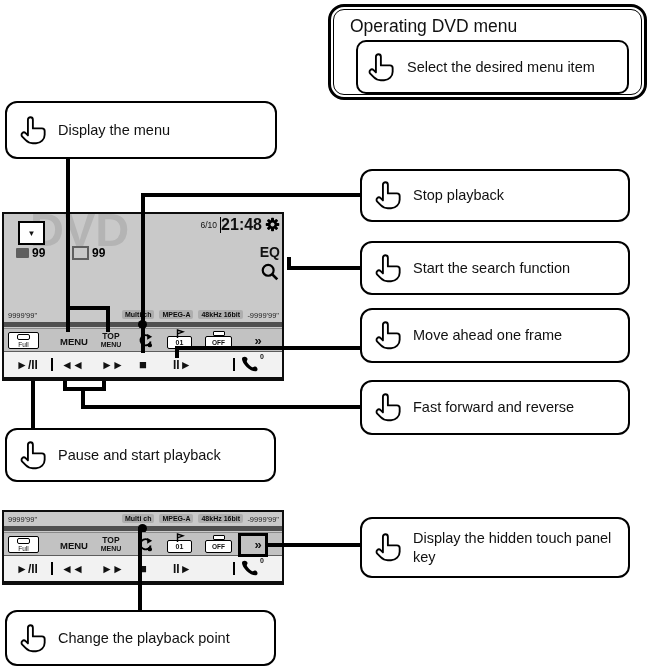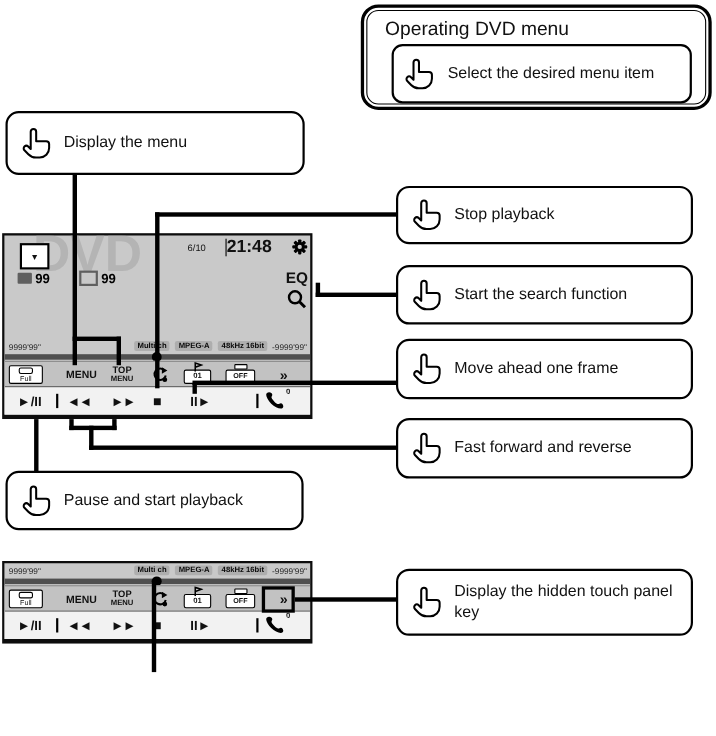--- a/index.html
+++ b/index.html
@@ -72,21 +72,21 @@
   
   .srckey{position:absolute;left:14px;top:7px;width:23px;height:20px;background:#fff;
           border:2px solid #000;display:flex;align-items:center;justify-content:center;font-size:8px;z-index:1;}
   .dvdbg{position:absolute;left:26px;top:-12px;font-size:47px;font-weight:bold;color:#b4b4b4;letter-spacing:0px;}
   .counter{position:absolute;top:32px;font-size:12px;font-weight:bold;color:#000000;
            display:flex;align-items:center;gap:3px;}
   .counter.c1{left:12px;}
   .counter.c2{left:68px;}
   .cicon1{width:13px;height:10px;background:#5f5f5f;border-radius:1px;display:inline-block;}
   .cicon2{width:13px;height:10px;border:2px solid #5f5f5f;display:inline-block;}
-  .clockrow{position:absolute;top:3px;right:2px;display:flex;align-items:flex-start;gap:18px;}
+  .clockrow{position:absolute;top:3px;right:2px;display:flex;align-items:flex-start;gap:3px;}
   .frac{font-size:8.5px;margin-top:3px;}
   .clock{font-size:16px;font-weight:bold;border-left:1.5px solid #000;padding-left:0;line-height:1;}
   .gearwrap{margin-top:0px;display:flex;}
   .eq{position:absolute;top:30px;right:2px;font-size:14px;font-weight:bold;}
   .searchwrap{position:absolute;top:47px;right:2px;display:flex;}
 
   .hilite{position:absolute;left:238px;top:533px;width:30px;height:24px;border:3px solid #000;
           box-sizing:border-box;z-index:5;background:transparent;}
 </style>
 </head>
@@ -116,20 +116,28 @@
       </span>
     <span>Display the menu</span>
   </div>
   <div class="callout" style="left:5px;top:428px;width:271px;height:54px;">
     <span class="hand">
         <svg width="27" height="31" viewBox="0 0 26 30">
           <path d="M10 2.2c1.5 0 2.4 1 2.4 2.4v8.4h8.8c1.6 0 2.6 1 2.6 2.5v3.5c0 4.6-3.7 8.3-8.3 8.3h-3.2c-2.6 0-5-1-6.8-2.9l-3.4-3.5c-.9-.9-.9-2.4 0-3.3.9-.9 2.4-.9 3.3 0l2.2 2.2V4.6c0-1.4 1-2.4 2.4-2.4z" fill="#fff" stroke="#000" stroke-width="1.8" stroke-linejoin="round"></path>
         </svg>
       </span>
     <span>Pause and start playback</span>
+  </div>
+  <div class="callout" style="left:5px;top:610px;width:271px;height:56px;">
+    <span class="hand">
+        <svg width="27" height="31" viewBox="0 0 26 30">
+          <path d="M10 2.2c1.5 0 2.4 1 2.4 2.4v8.4h8.8c1.6 0 2.6 1 2.6 2.5v3.5c0 4.6-3.7 8.3-8.3 8.3h-3.2c-2.6 0-5-1-6.8-2.9l-3.4-3.5c-.9-.9-.9-2.4 0-3.3.9-.9 2.4-.9 3.3 0l2.2 2.2V4.6c0-1.4 1-2.4 2.4-2.4z" fill="#fff" stroke="#000" stroke-width="1.8" stroke-linejoin="round"></path>
+        </svg>
+      </span>
+    <span>Change the playback point</span>
   </div>
 
   <div class="callout" style="left:360px;top:169px;width:270px;height:53px;align-items:center;">
     <span class="hand">
         <svg width="27" height="31" viewBox="0 0 26 30">
           <path d="M10 2.2c1.5 0 2.4 1 2.4 2.4v8.4h8.8c1.6 0 2.6 1 2.6 2.5v3.5c0 4.6-3.7 8.3-8.3 8.3h-3.2c-2.6 0-5-1-6.8-2.9l-3.4-3.5c-.9-.9-.9-2.4 0-3.3.9-.9 2.4-.9 3.3 0l2.2 2.2V4.6c0-1.4 1-2.4 2.4-2.4z" fill="#fff" stroke="#000" stroke-width="1.8" stroke-linejoin="round"></path>
         </svg>
       </span>
     <span>Stop playback</span>
   </div>

